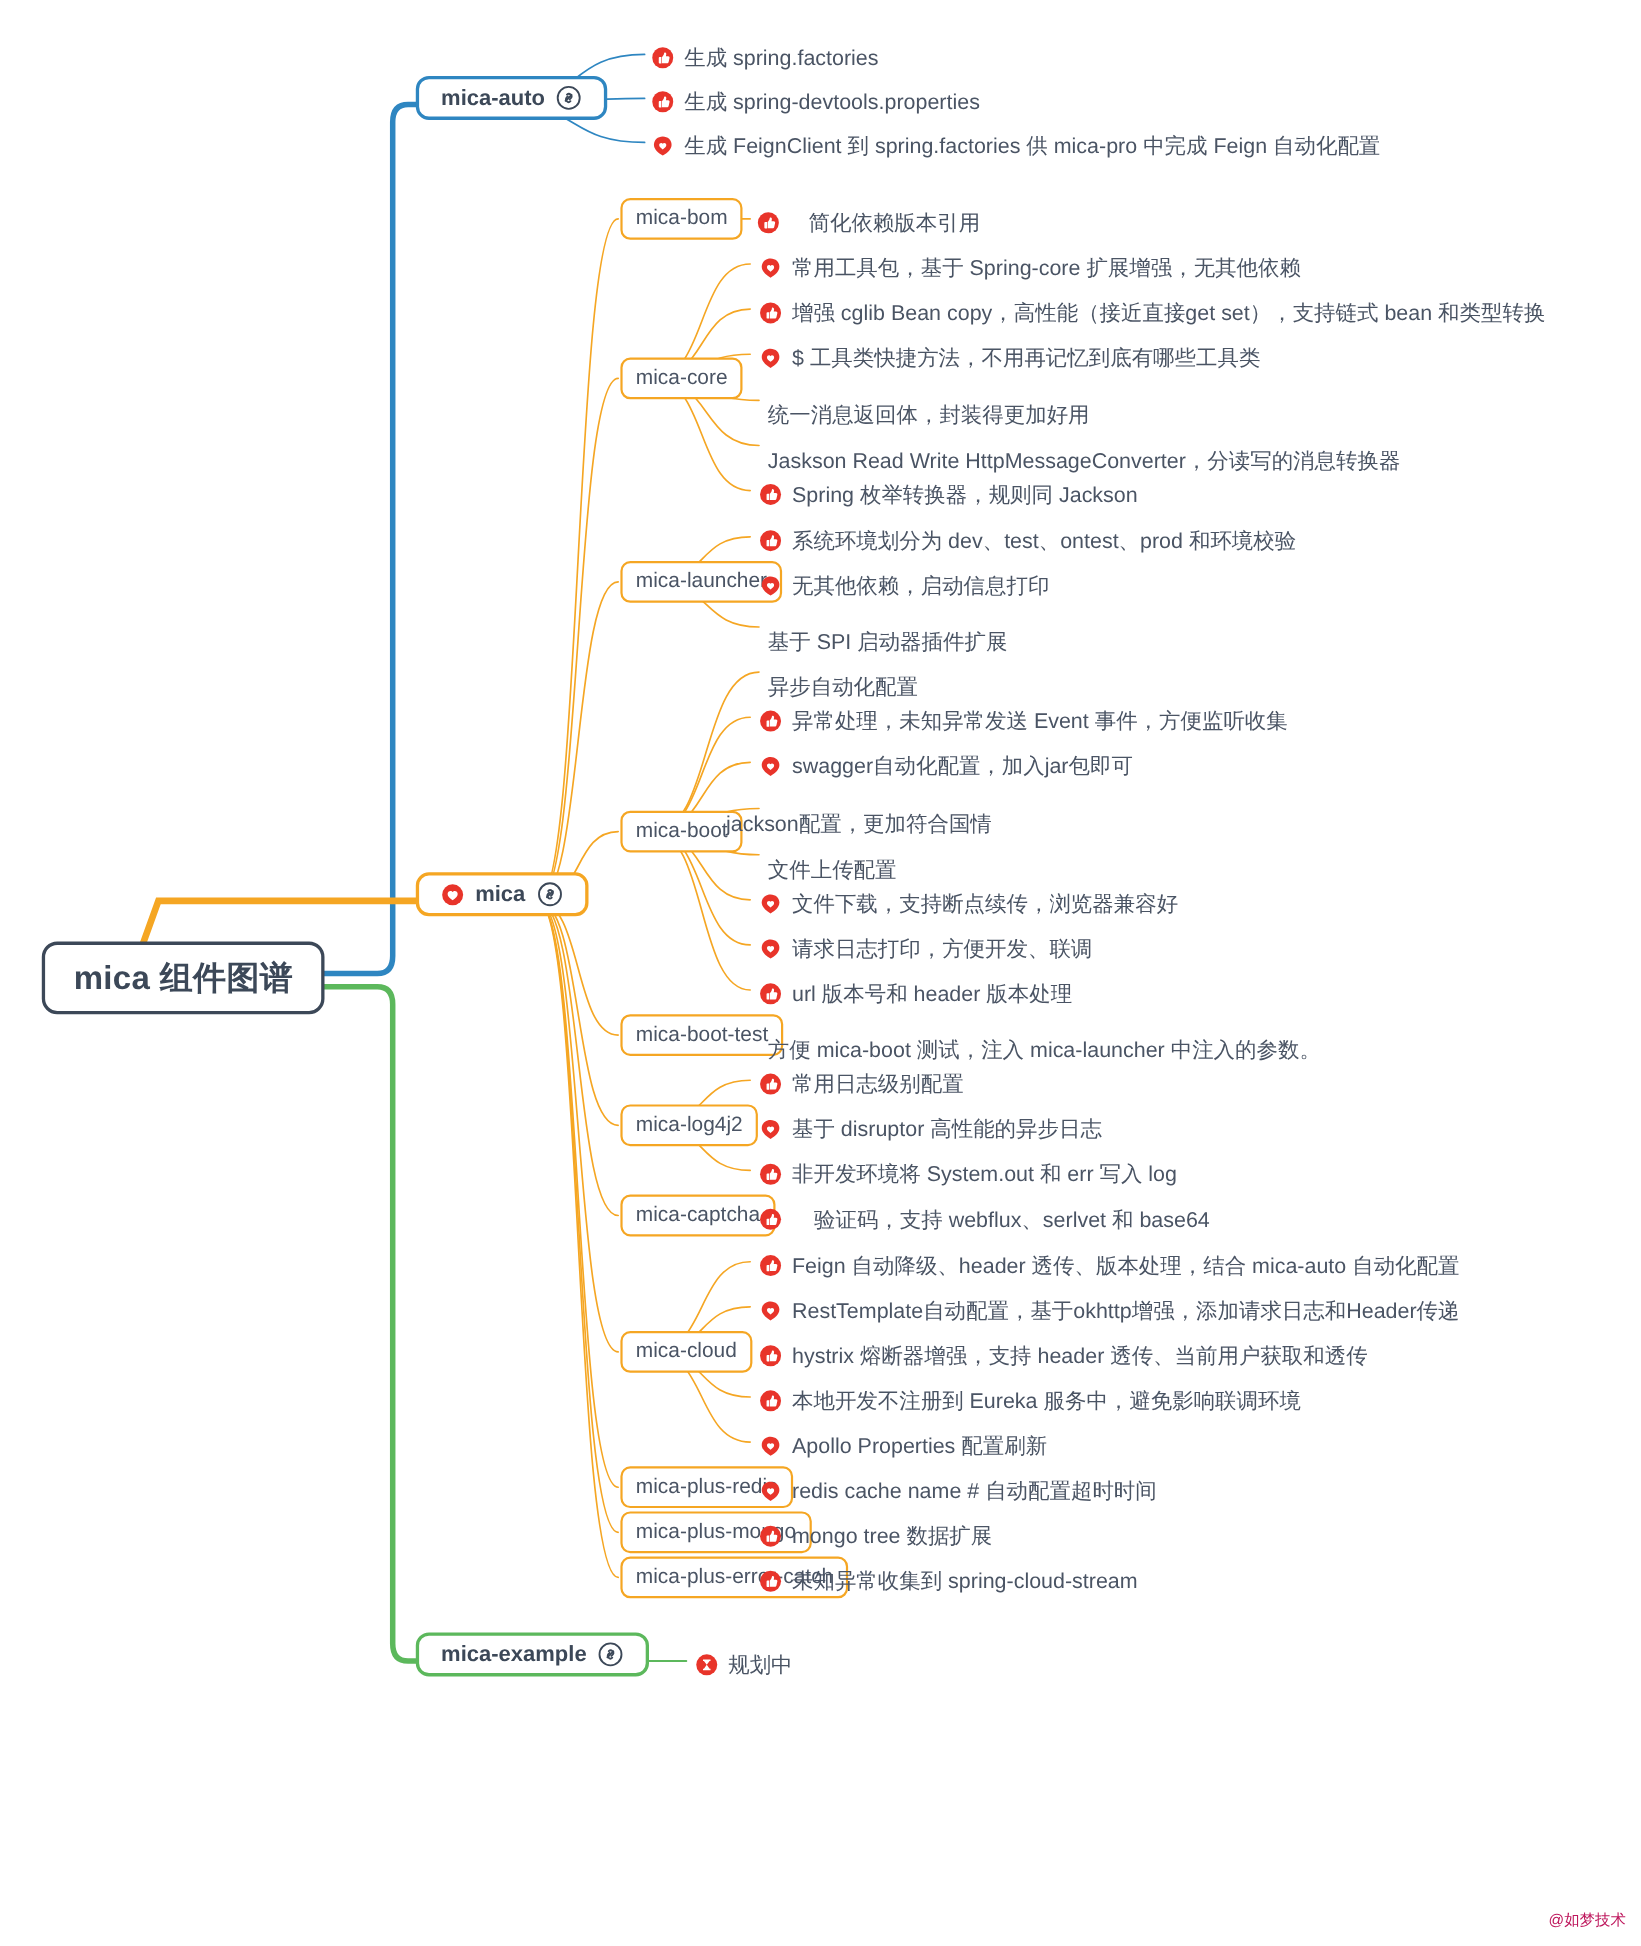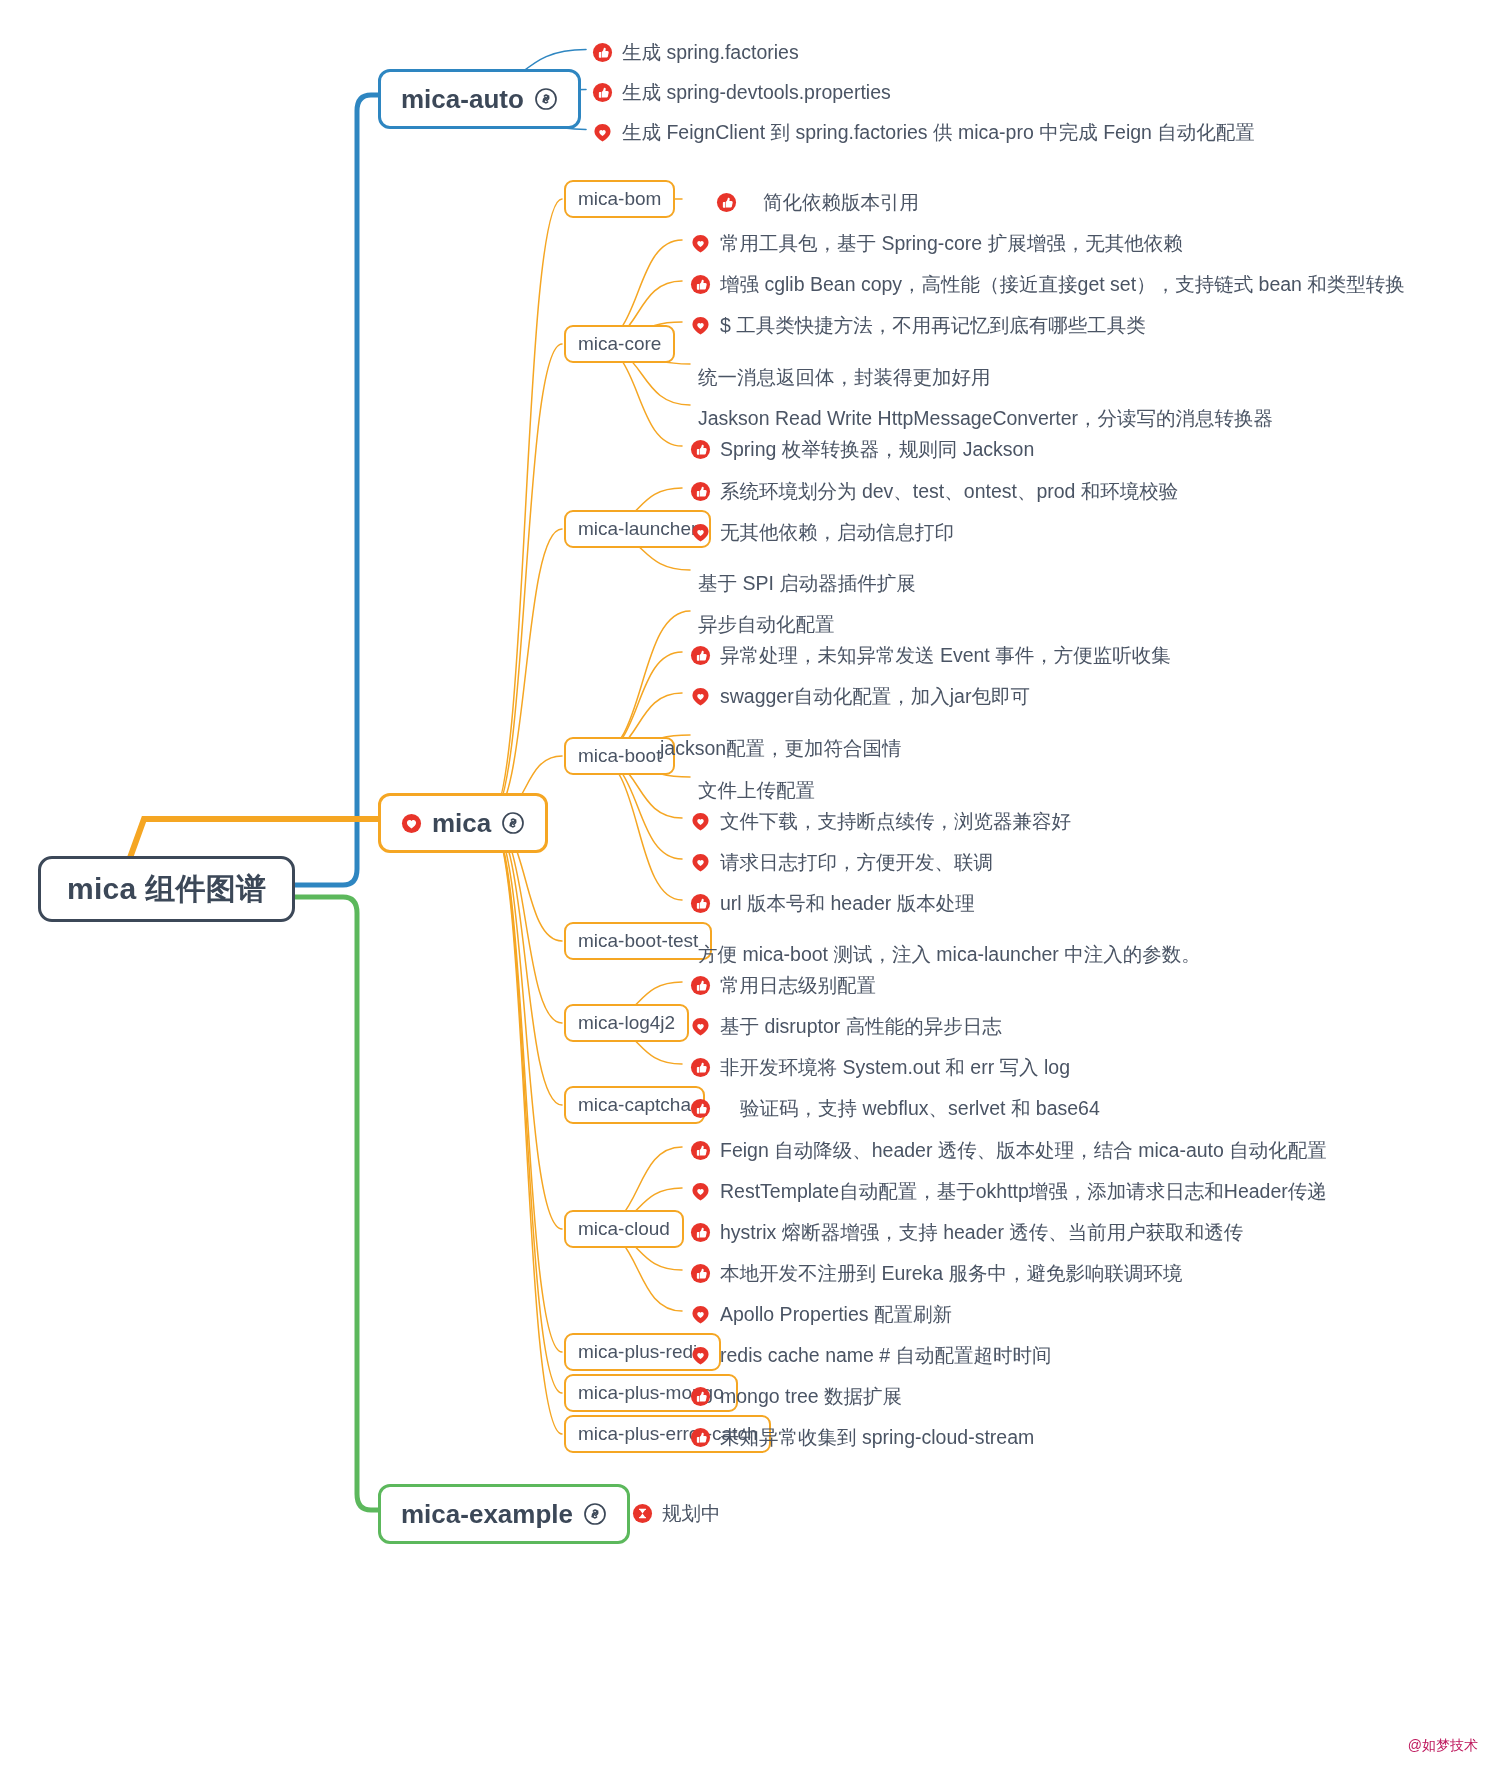--- a/index.html
+++ b/index.html
@@ -6,22 +6,22 @@
   body{width:1492px;height:1769px;position:relative;overflow:hidden;
        font-family:"Liberation Sans","DejaVu Sans",sans-serif;color:#4a5464;}
   #mindmap{position:absolute;left:0;top:0;width:1492px;height:1769px;}
   svg.links{position:absolute;left:0;top:0;width:1492px;height:1769px;pointer-events:none;}
 
   
   .node{position:absolute;box-sizing:border-box;display:flex;align-items:center;
         background:#fff;white-space:nowrap;}
   .node.root{border:3px solid #3c4858;border-radius:14px;padding:0 26px;
         height:66px;font-size:30px;font-weight:700;color:#3c4858;letter-spacing:.3px;}
-  .node.l1{border:3px solid #2e86c1;border-radius:12px;padding:0 20px;height:60px;
-        font-size:26px;font-weight:700;color:#3c4858;gap:10px;}
+  .node.l1{border:3px solid #2e86c1;border-radius:12px;padding:0 20px;height:40px;
+        font-size:20px;font-weight:700;color:#3c4858;gap:10px;}
   .node.l1.orange{border-color:#f5a623;}
   .node.l1.green{border-color:#5cb85c;}
   .node.l2{border:2px solid #f5a623;border-radius:9px;padding:0 12px;height:38px;
         font-size:19px;color:#4a5464;font-weight:400;}
   .node.plain{border:none;background:transparent;padding:0;height:auto;
         font-size:19.5px;color:#4a5464;gap:9px;}
 
   .rootword{font-weight:700;}
 
   
@@ -145,21 +145,21 @@
             <circle cx="12" cy="12" r="10"></circle>
             <path d="M9.2 14.6 L14.6 9.2"></path>
             <path d="M10.4 9.0 a2.4 2.4 0 0 1 3.4 3.4 l-1.0 1.0"></path>
             <path d="M13.6 15.0 a2.4 2.4 0 0 1 -3.4 -3.4 l1.0 -1.0"></path>
           </svg>
         </span>
       </div>
       <div class="node l2" style="left: 564px; top: 180px;">
         <span>mica-bom</span>
       </div>
-      <div class="node plain" style="left: 716px; top: 188.5px; gap: 26px;">
+      <div class="node plain" style="left: 688px; top: 188.5px; gap: 26px;">
         <span class="ico badge">
           <svg viewBox="0 0 22 22" width="21" height="21">
             <circle cx="11" cy="11" r="10" fill="#e8342a"></circle>
             <path d="M8.0 10.4 h1.7 v6.0 h-1.7 a0.8 0.8 0 0 1 -0.8 -0.8 v-4.4 a0.8 0.8 0 0 1 0.8 -0.8 z" fill="#fff"></path>
             <path d="M10.3 10.3 c1.0 -0.9 1.8 -2.1 1.9 -3.3 c0.05 -0.7 0.55 -1.2 1.2 -1.05 c0.75 0.18 1.05 0.95 0.95 1.7 l-0.3 1.9 h2.1 c0.9 0 1.5 0.8 1.3 1.65 l-0.85 3.9 c-0.15 0.7 -0.8 1.2 -1.5 1.2 h-4.8 z" fill="#fff"></path>
           </svg>
         </span>
         <span class="leaf-text">简化依赖版本引用</span>
       </div>
       <div class="node l2" style="left: 564px; top: 325px;">

